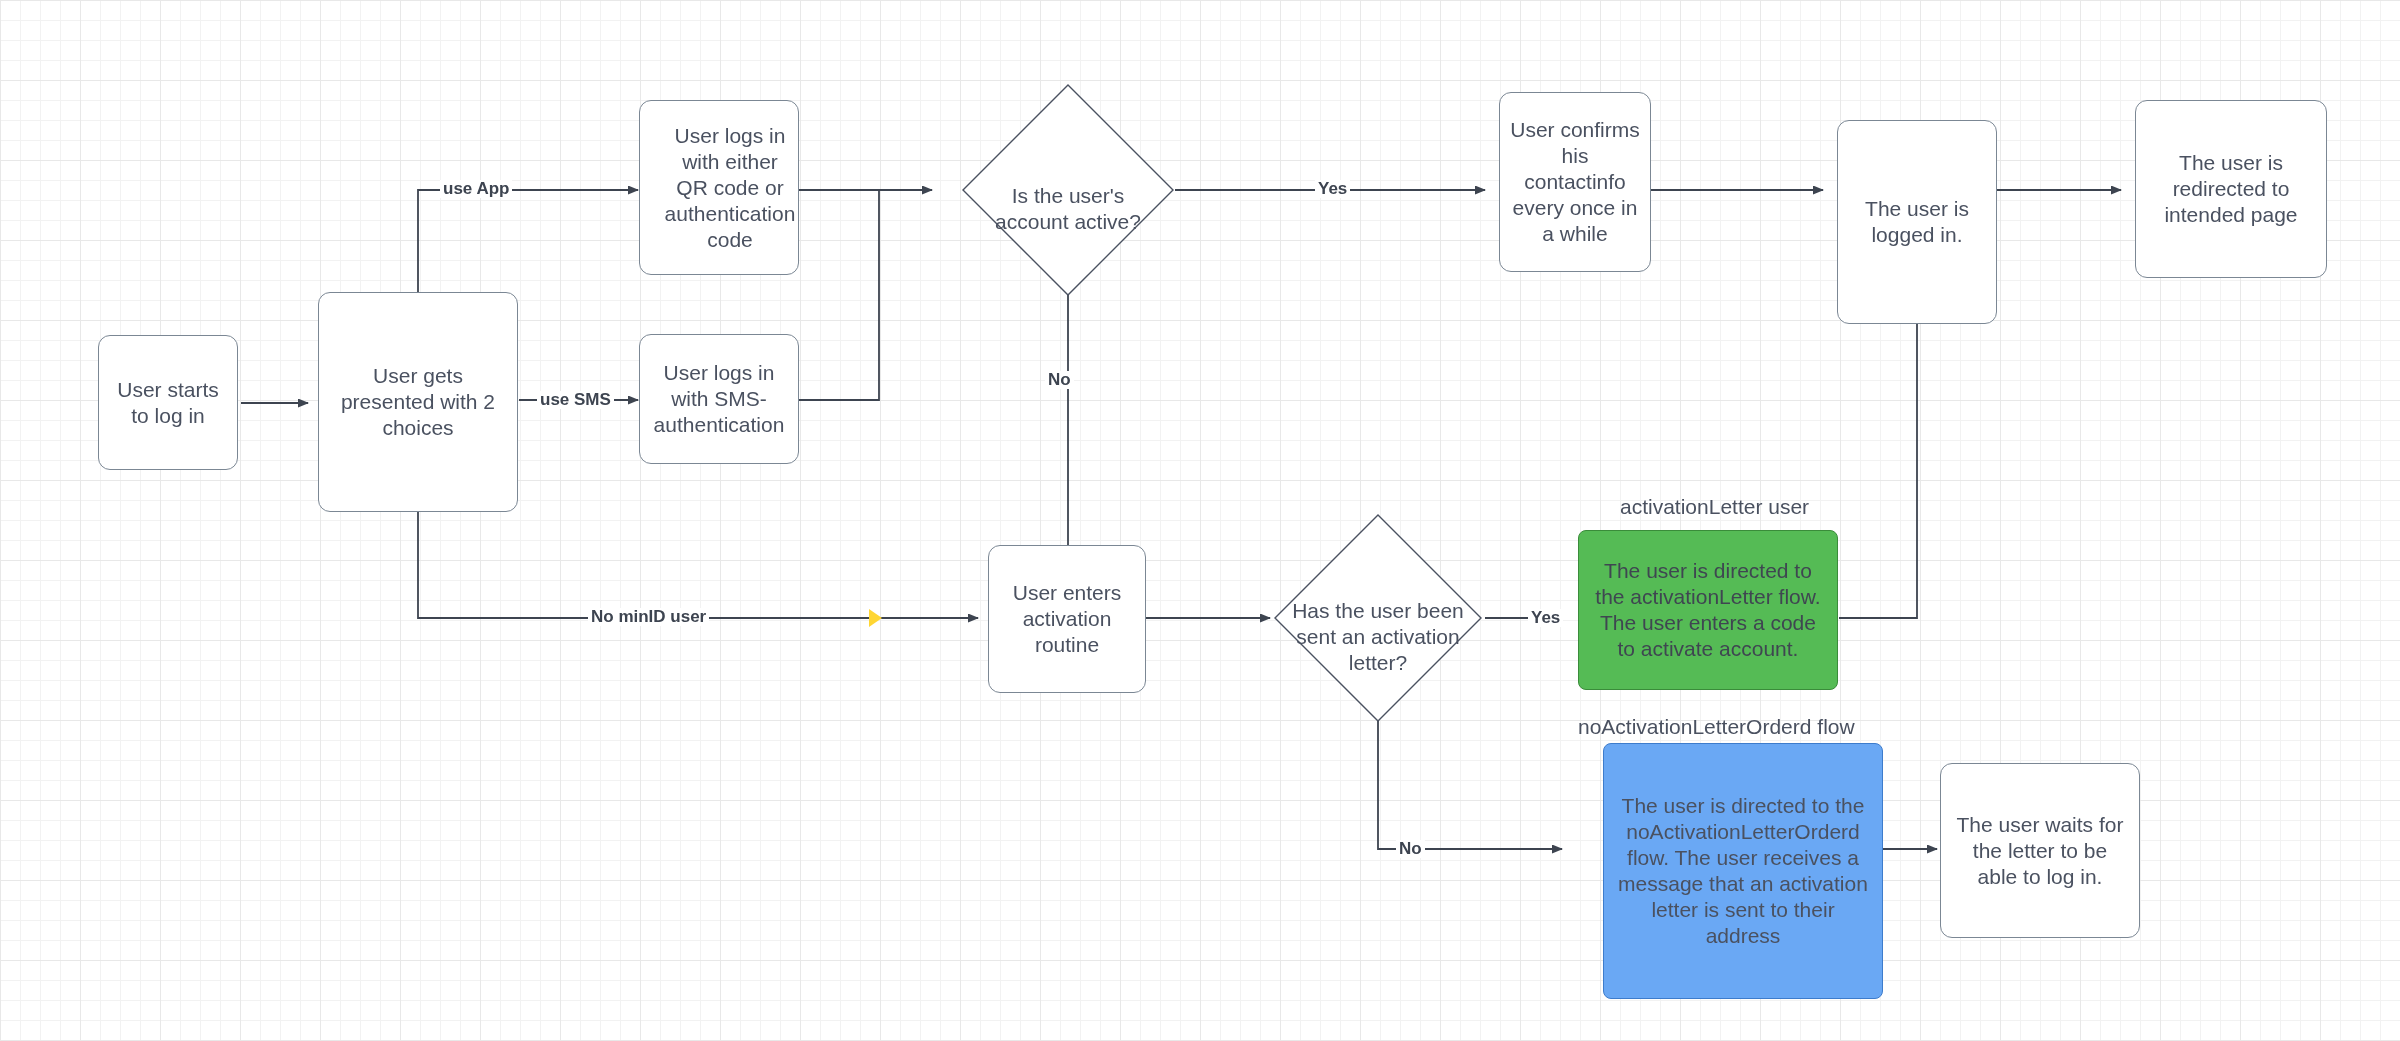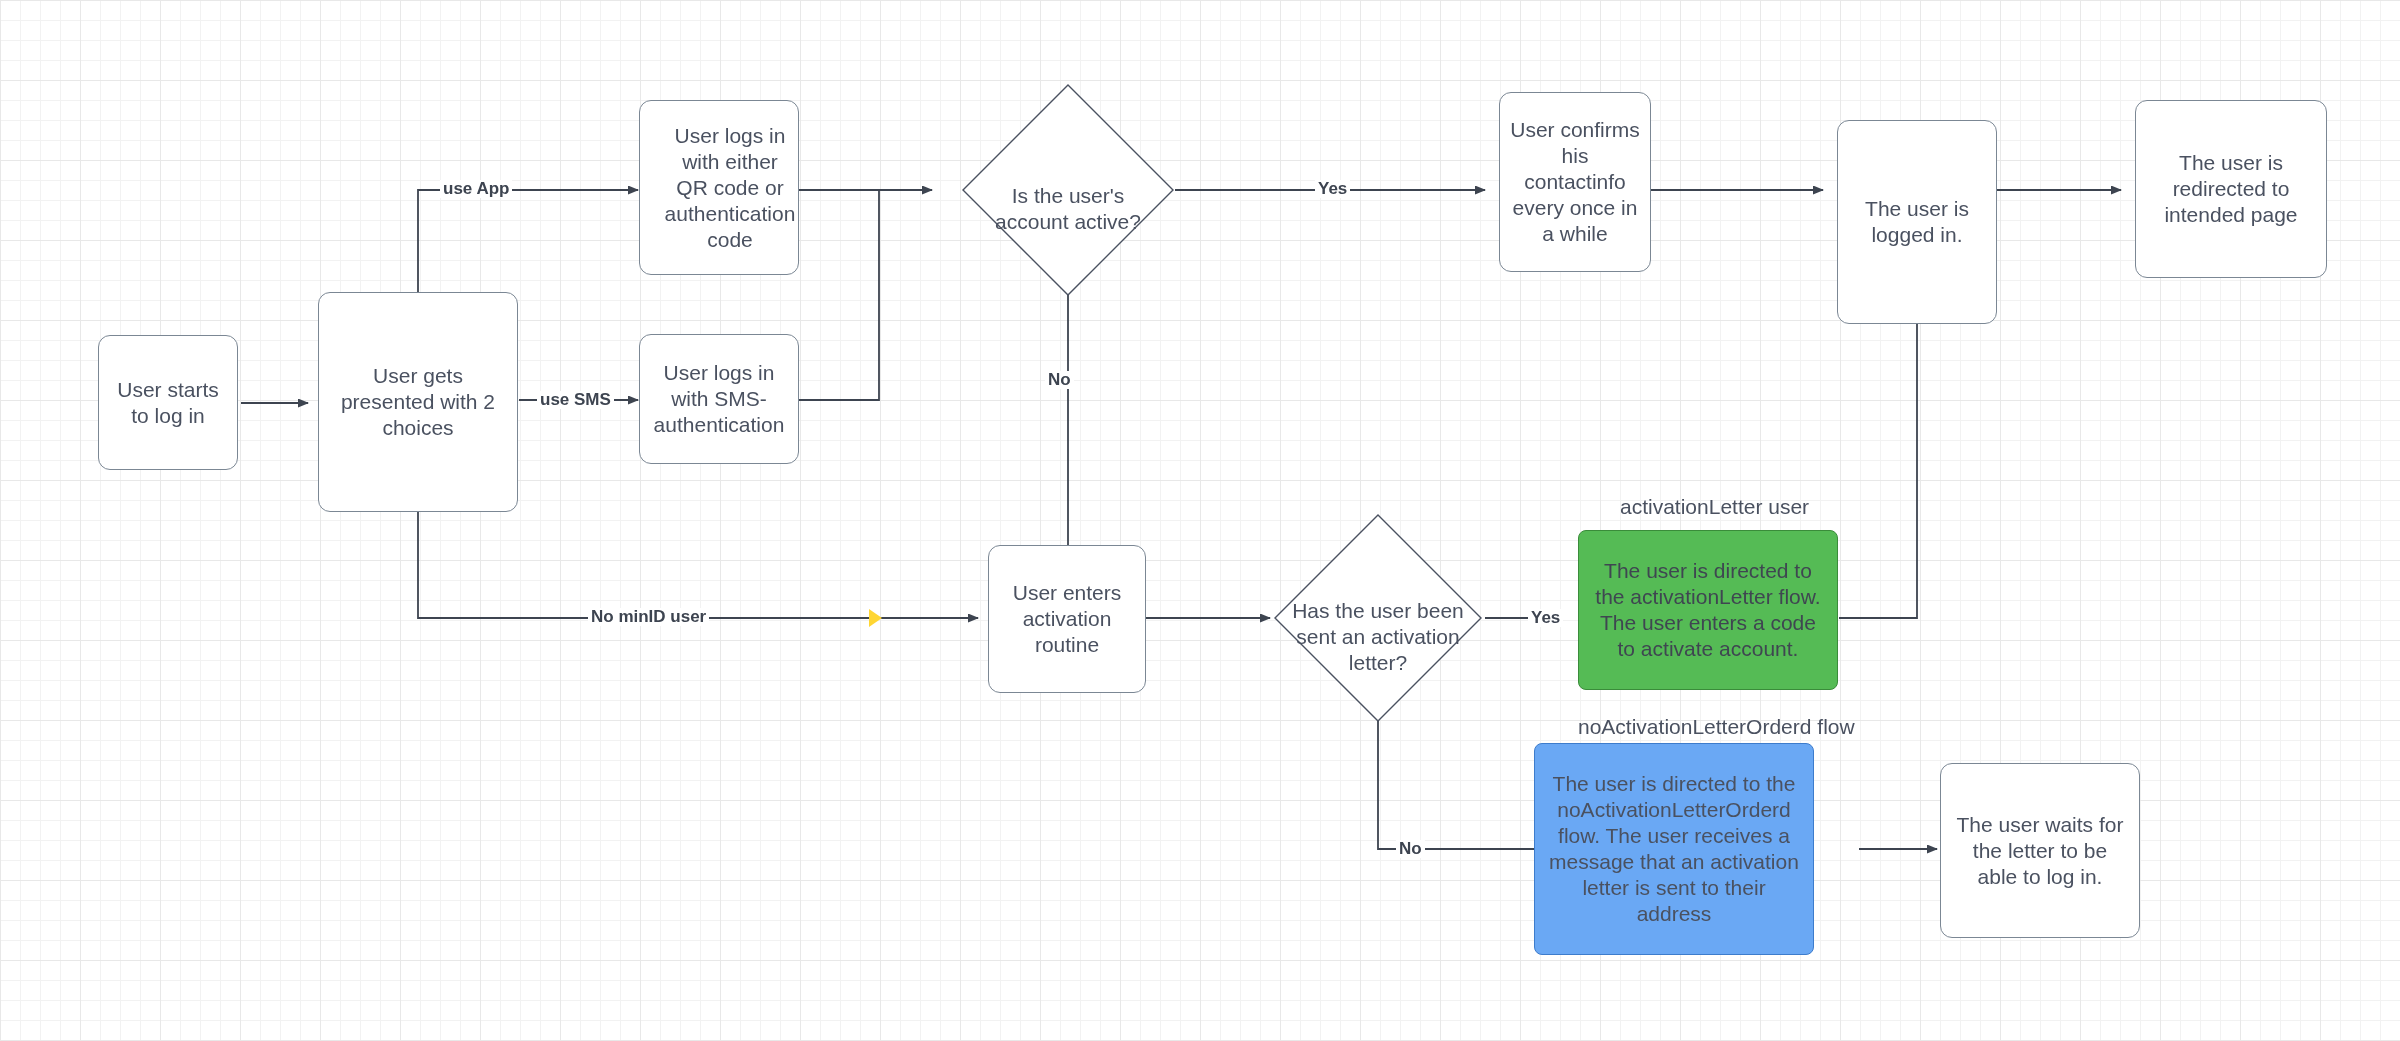--- a/index.html
+++ b/index.html
@@ -202,21 +202,21 @@
 
   <div class="node green" style="left:1578px; top:530px; width:260px; height:160px; white-space:pre-line;">
     <span>The user is directed to the activationLetter flow.
 The user enters a code to activate account.</span>
   </div>
 
   <div class="group-title" style="left:1578px; top:715px;">
     <span>noActivationLetterOrderd flow</span>
   </div>
 
-  <div class="node blue" style="left:1534px; top:743px; width:280px; height:212px;text-align:center;">
+  <div class="node blue" style="left:1603px; top:743px; width:280px; height:256px;text-align:center;">
     <span>The user is directed to the noActivationLetterOrderd flow. The user receives a message that an activation letter is sent to their address</span>
   </div>
 
   <div class="node plain" style="left:1940px; top:755px; width:200px; height:175px;margin-top:8px;">
     <span>The user waits for the letter to be able to log in.</span>
   </div>
 
   <div class="edge-label" style="left:440px; top:180px;">
     <span>use App</span>
   </div>

